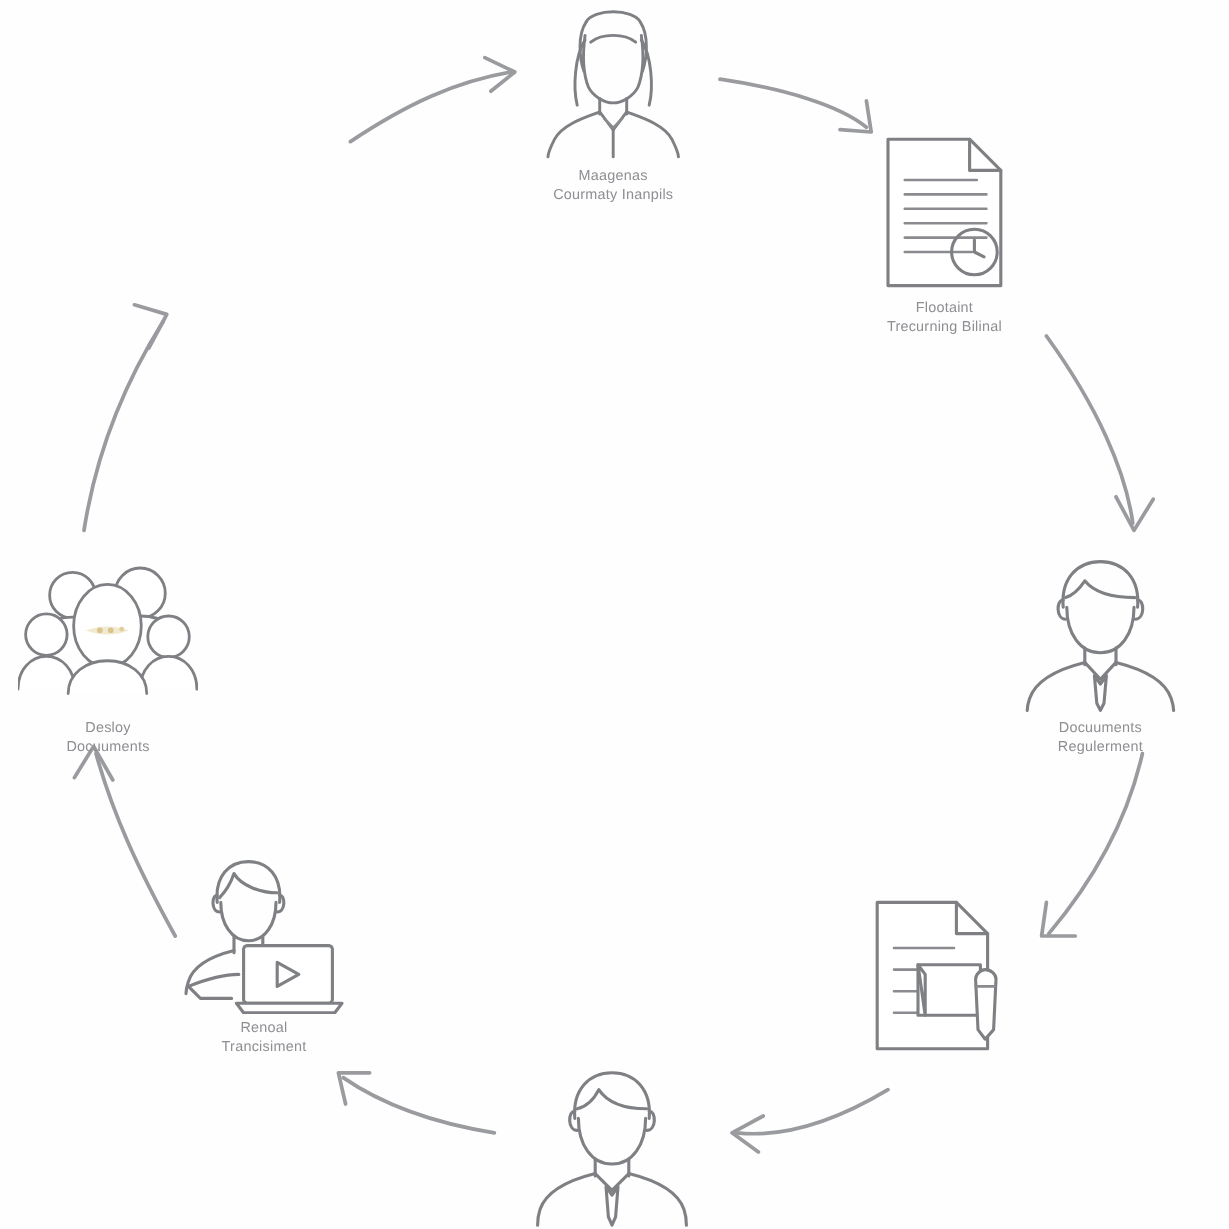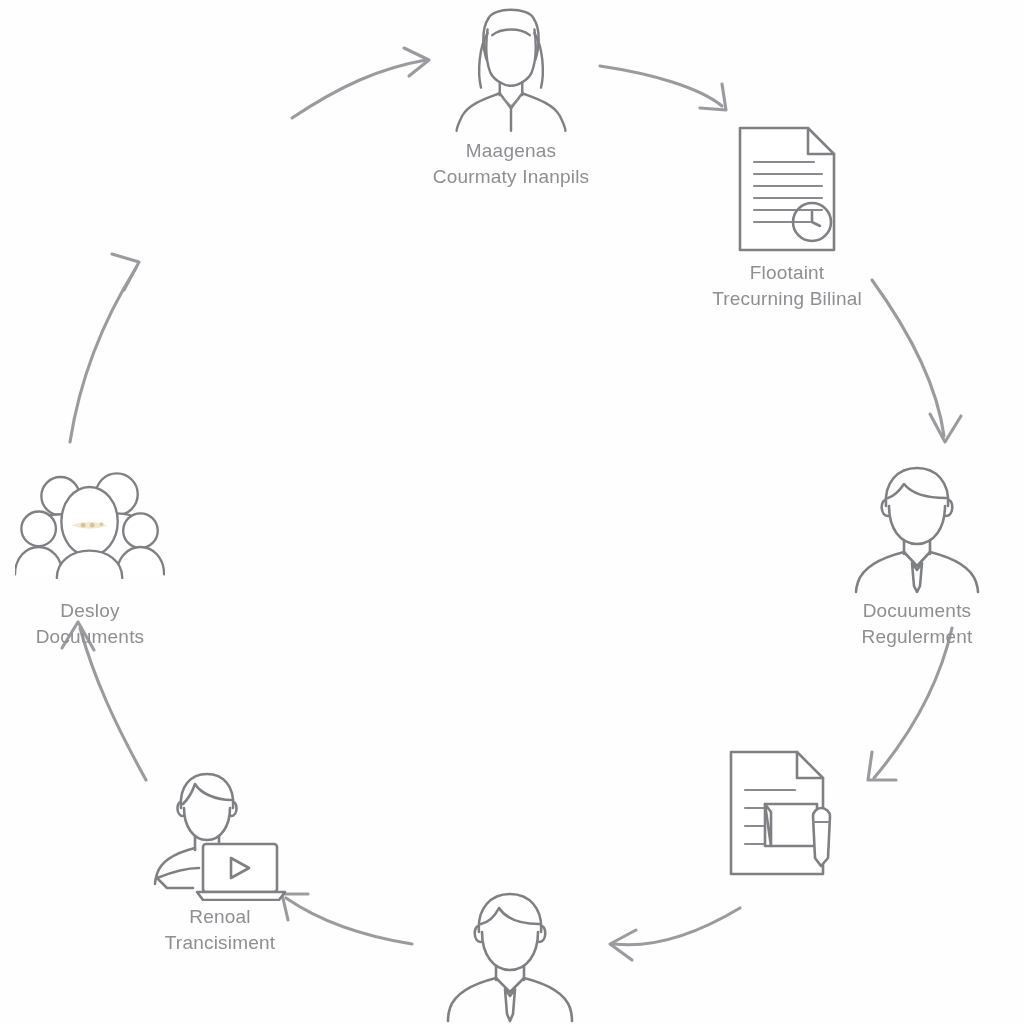--- a/index.html
+++ b/index.html
@@ -34,35 +34,35 @@
   }
   .node .icon-wrap {
     width: 150px;
     height: 130px;
     display: flex;
     align-items: center;
     justify-content: center;
   }
   .node .label {
     margin-top: 6px;
-    font-size: 19px;
+    font-size: 12px;
     line-height: 1.35;
     color: #8e8e93;
     letter-spacing: 0.2px;
     white-space: pre-line;
     font-family: "Liberation Sans", sans-serif;
   }
   
   #node-0 { left: 107px; top: 88px; }    
   #node-1 { left: 396px; top: 2px; }     
-  #node-2 { left: 672px; top: 124px; }   
+  #node-2 { left: 672px; top: 112px; }   
   #node-3 { left: 802px; top: 462px; }   
   #node-4 { left: 670px; top: 748px; }   
   #node-5 { left: 395px; top: 890px; }   
-  #node-6 { left: 105px; top: 768px; }   
+  #node-6 { left: 105px; top: 712px; }   
   #node-7 { left: -25px; top: 462px; }   
   svg.ico { display:block; }
   .stroke {
     fill: none;
     stroke: #7f8084;
     stroke-width: 2.6;
     stroke-linecap: round;
     stroke-linejoin: round;
   }
   .stroke-thin {

